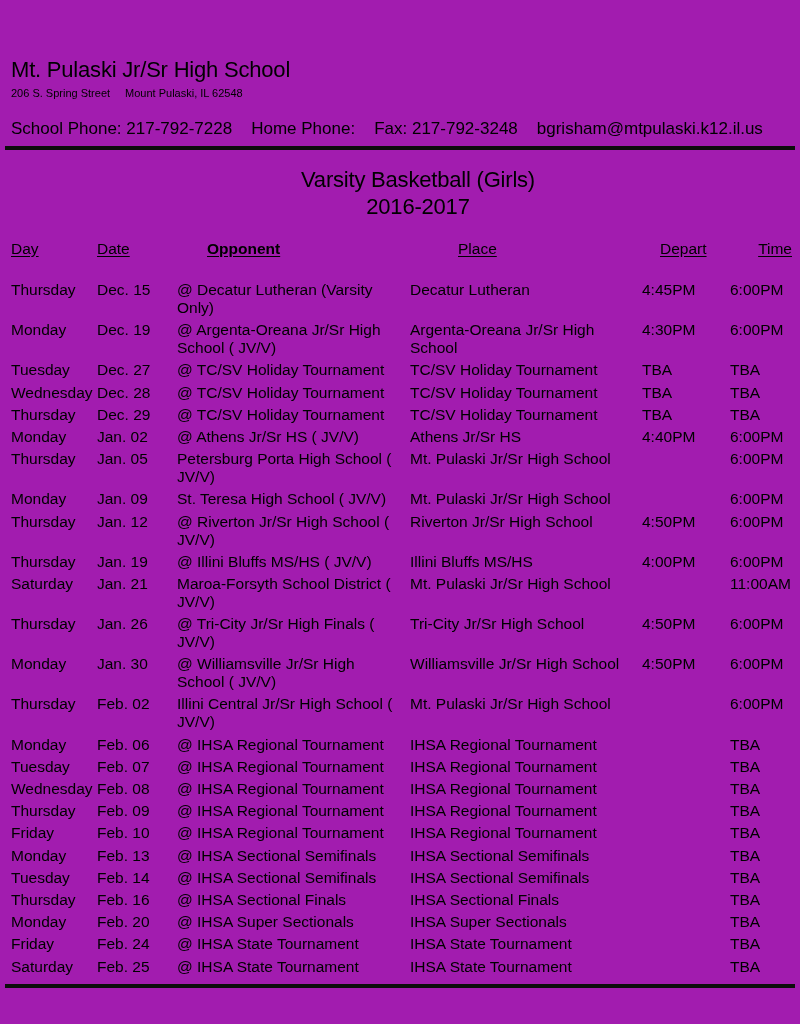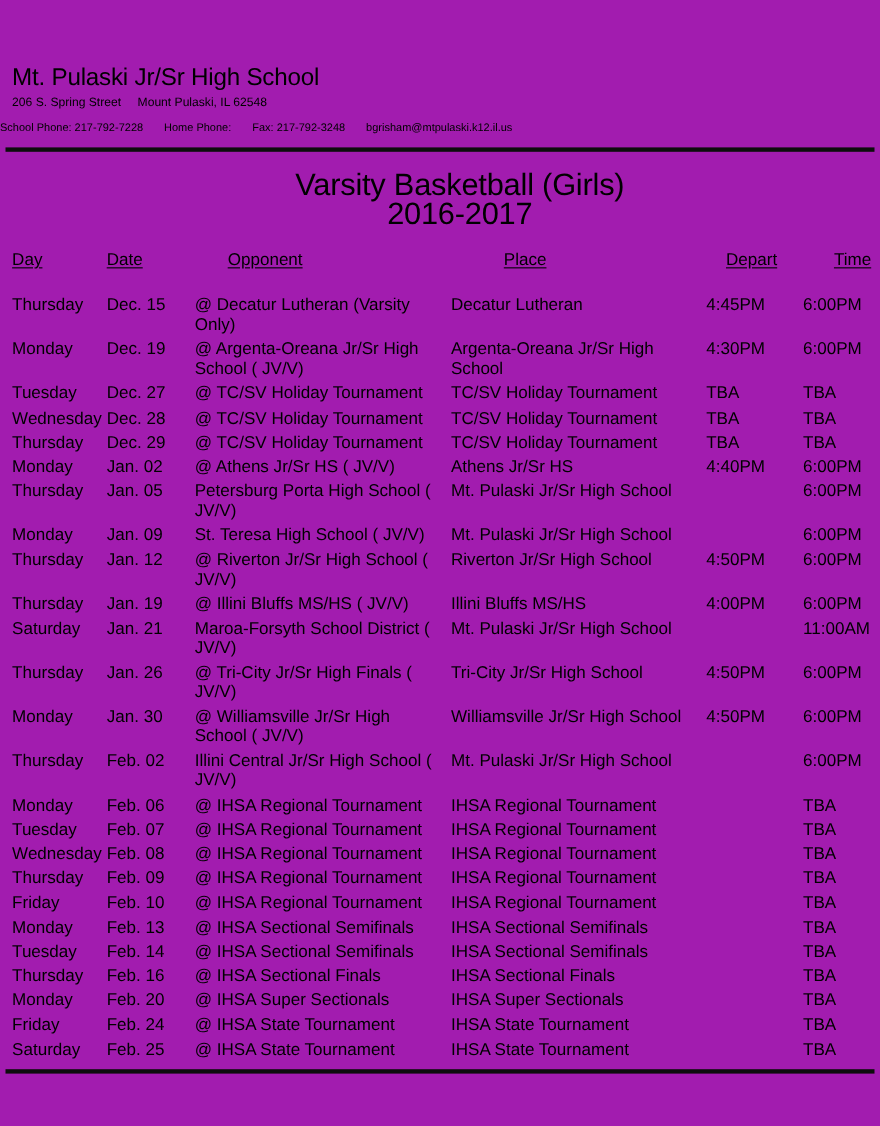--- a/index.html
+++ b/index.html
@@ -23,54 +23,55 @@
   }
   .addr-line {
     margin-top: 4px;
     padding-left: 11px;
     font-size: 11px;
     line-height: 15px;
     white-space: nowrap;
   }
   .addr-line .seg { margin-right: 15px; }
   .contact-line {
-    margin-top: 8px;
-    font-size: 10px;
+    margin-top: 20px;
+    padding-left: 11px;
+    font-size: 17px;
     line-height: 15px;
     white-space: nowrap;
   }
   .contact-line .seg { margin-right: 19px; }
   .rule {
     height: 4px;
     background: #0d0d0d;
     margin: 10px 5px 0 5px;
   }
   
   .title-block {
     margin-top: 16px;
     padding-left: 36px;
     text-align: center;
-    font-size: 28px;
+    font-size: 22px;
     line-height: 27px;
     letter-spacing: -0.2px;
   }
   
   .sched { margin-left: 11px; }
   .trow {
     display: grid;
     grid-template-columns: 86px 80px 233px 232px 88px 62px;
     font-size: 15.5px;
     line-height: 18px;
   }
   .thead { margin-top: 20px; margin-bottom: 24px; line-height: 17px; }
   .thead .cell {
     text-decoration: underline;
     text-underline-offset: 2px;
   }
-  .thead .h-opp    { padding-left: 30px; }
+  .thead .h-opp    { padding-left: 30px; font-weight: bold; }
   .thead .h-place  { padding-left: 48px; }
   .thead .h-depart { padding-left: 18px; }
   .thead .h-time   { padding-left: 15px; text-align: right; }
   .row { margin-bottom: 4.2px; }
   .cell { white-space: nowrap; }
   .c-opp, .c-place { white-space: pre-line; }
   .bottom-rule { margin-top: 8px; }
 </style>
 </head>
 <body>

